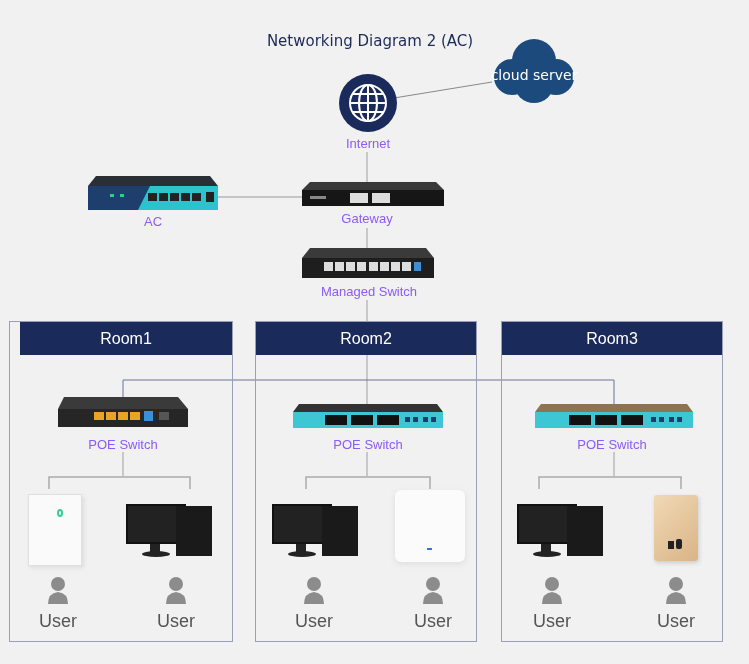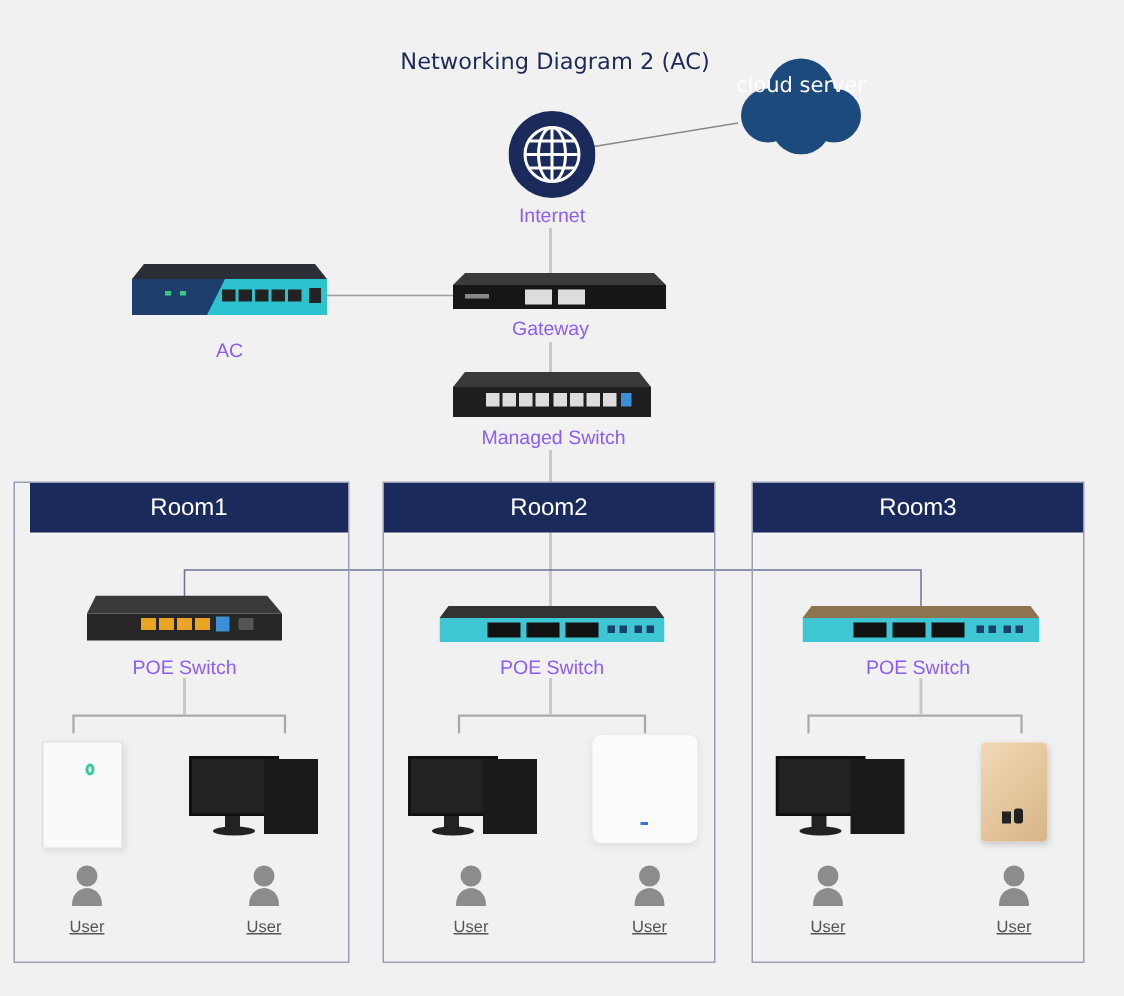--- a/index.html
+++ b/index.html
@@ -3,21 +3,21 @@
 <meta charset="utf-8">
 <style>
   * { box-sizing: border-box; margin: 0; padding: 0; }
   body { width: 749px; height: 664px; background: #f1f1f1; font-family: "Liberation Sans", sans-serif; position: relative; overflow: hidden; }
   .abs { position: absolute; }
   .title { left: 0; width: 740px; top: 32px; text-align: center; font-size: 15px; color: #1c2a57; font-family: "DejaVu Sans", sans-serif; }
   .label { font-size: 13px; color: #8b5cf6; text-align: center; }
   .room { position: absolute; border: 1px solid #9a9fb6; top: 321px; height: 321px; }
   .room-head { height: 33px; background: #1a2a5a; color: #fff; font-size: 16px; text-align: center; line-height: 33px; }
   .user { position: absolute; width: 40px; text-align: center; }
-  .user .lbl { font-size: 11px; color: #555; margin-top: 2px; text-decoration: underline; }
+  .user .lbl { font-size: 18px; color: #555; margin-top: 2px; }
 </style>
 </head>
 <body>
 
 <div class="abs title">Networking Diagram 2 (AC)</div>
 
 <svg class="abs" style="left:0;top:0;" width="749" height="664">
   <line x1="394" y1="98" x2="492" y2="82" stroke="#888" stroke-width="1"></line>
   <line x1="367" y1="152" x2="367" y2="182" stroke="#c8c8c8" stroke-width="2"></line>
   <line x1="218" y1="197" x2="302" y2="197" stroke="#999" stroke-width="1"></line>
@@ -35,21 +35,21 @@
 
 <div class="abs" style="left:486px;top:37px;width:96px;height:66px;">
   <svg width="96" height="66">
     <g fill="#1d4a7c">
       <circle cx="48" cy="24" r="22"></circle>
       <circle cx="26" cy="40" r="18"></circle>
       <circle cx="70" cy="40" r="18"></circle>
       <circle cx="48" cy="46" r="20"></circle>
     </g>
   </svg>
-  <div class="abs" style="left:0;top:12px;width:96px;text-align:center;color:#fff;font-size:14px;font-family:'DejaVu Sans',sans-serif;">cloud server</div>
+  <div class="abs" style="left:0;top:30px;width:96px;text-align:center;color:#fff;font-size:14px;font-family:'DejaVu Sans',sans-serif;">cloud server</div>
 </div>
 
 <div class="abs" style="left:339px;top:74px;width:58px;height:58px;">
   <svg width="58" height="58" viewBox="0 0 58 58">
     <circle cx="29" cy="29" r="29" fill="#1a2a5a"></circle>
     <g fill="none" stroke="#fff" stroke-width="2">
       <circle cx="29" cy="29" r="18"></circle>
       <ellipse cx="29" cy="29" rx="9" ry="18"></ellipse>
       <line x1="29" y1="11" x2="29" y2="47"></line>
       <line x1="11" y1="29" x2="47" y2="29"></line>
@@ -70,21 +70,21 @@
         <rect x="71" y="17" width="9" height="8"></rect>
         <rect x="82" y="17" width="9" height="8"></rect>
         <rect x="93" y="17" width="9" height="8"></rect>
         <rect x="104" y="17" width="9" height="8"></rect>
       <rect x="118" y="16" width="8" height="10"></rect>
     </g>
     <rect x="22" y="18" width="4" height="3" fill="#3c8"></rect>
       <rect x="32" y="18" width="4" height="3" fill="#3c8"></rect>
   </svg>
 </div>
-<div class="abs label" style="left:103px;top:226px;width:100px;">AC</div>
+<div class="abs label" style="left:103px;top:214px;width:100px;">AC</div>
 
 <div class="abs" style="left:302px;top:182px;width:142px;height:26px;">
   <svg width="142" height="26">
     <polygon points="8,0 134,0 142,8 0,8" fill="#3a3a3a"></polygon>
     <rect x="0" y="8" width="142" height="16" fill="#161616"></rect>
     <g fill="#ddd">
       <rect x="48" y="11" width="18" height="10"></rect>
         <rect x="70" y="11" width="18" height="10"></rect>
     </g>
     <rect x="8" y="14" width="16" height="3" fill="#888"></rect>

